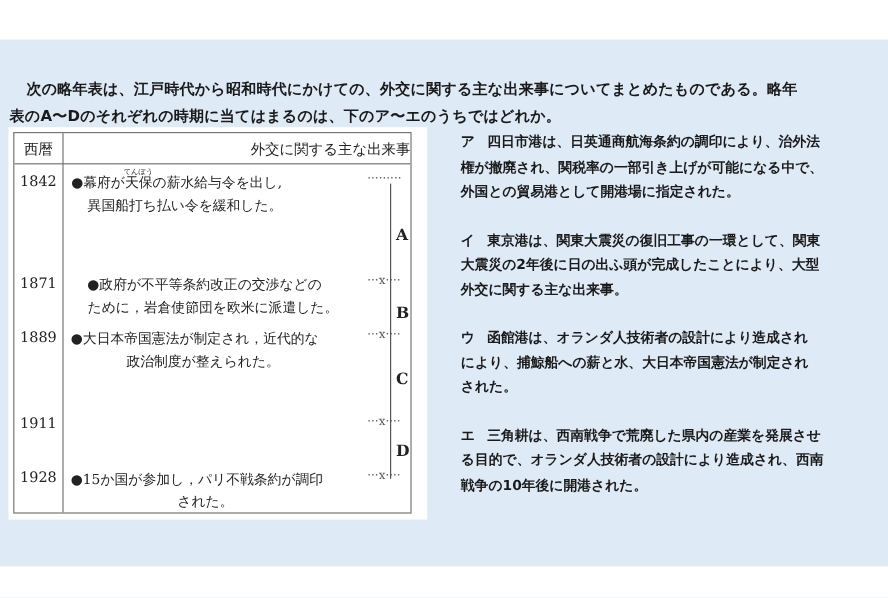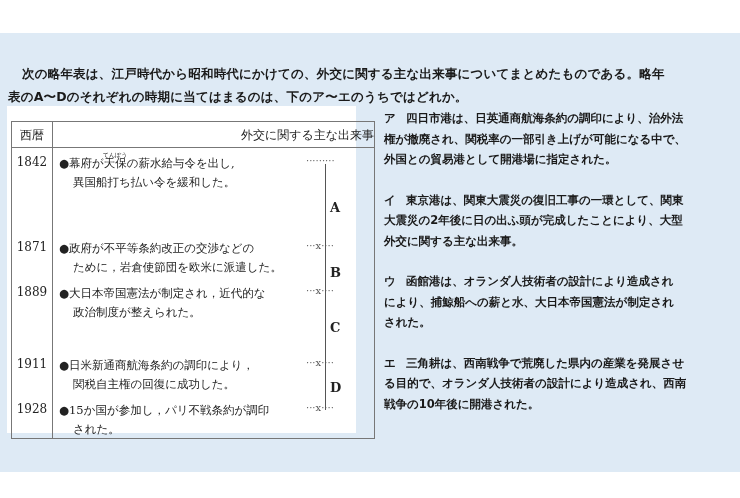--- a/index.html
+++ b/index.html
@@ -3,28 +3,28 @@
 <meta charset="utf-8">
 <style>
   html, body { margin:0; padding:0; }
   body { width:740px; height:498px; background:#ffffff; position:relative; overflow:hidden;
          font-family:"DejaVu Sans", "Liberation Sans", sans-serif; }
   .panel { position:absolute; left:0; top:33px; width:740px; height:439px; background:#deeaf5; }
   .question { position:absolute; left:8px; top:38px; width:720px; font-size:12.5px; font-weight:bold;
               line-height:23px; color:#1a1a1a; letter-spacing:0.2px;margin-top:24px; }
   .question .indent { display:inline-block; width:14px; }
   .table-wrap { position:absolute; left:7px; top:106px; width:349px; height:327px; background:#fff; }
-  .tbl { position:absolute; left:4px; top:15px; width:364px; height:318px; border:1px solid #777; box-sizing:border-box;
+  .tbl { position:absolute; left:4px; top:4px; width:332px; height:318px; border:1px solid #777; box-sizing:border-box;
          font-family:"DejaVu Serif", "Liberation Serif", serif; color:#222;padding-left:43px; }
   .tbl .hdr { position:absolute; left:0; top:0; width:100%; height:25px; border-bottom:1px solid #777; }
   .tbl .vdiv { position:absolute; left:40px; top:0; bottom:0; border-left:1px solid #777; }
   .tbl .hdr-year { position:absolute; left:0; width:40px; top:5px; text-align:center; font-size:12px; }
   .tbl .hdr-event { position:absolute; left:41px; right:0; top:5px; text-align:right; font-size:12px; }
   .row-year { position:absolute; left:0; width:40px; text-align:center; font-size:12px; }
-  .row-event { position:absolute; left:47px; font-size:11.5px; line-height:19px; white-space:nowrap; }
+  .row-event { position:absolute; left:47px; font-size:11.5px; line-height:19px; white-space:nowrap;text-align:center; }
   .row-event .l2 { padding-left:14px; display:block; }
   .ruby-wrap { position:relative; display:inline-block; }
   .ruby { position:absolute; left:-1px; top:-9px; font-size:6px; white-space:nowrap; }
   .dots { position:absolute; font-size:10px; letter-spacing:0px; color:#555; white-space:nowrap; }
   .arrow-line { position:absolute; left:313px; width:0; border-left:1px solid #555; }
   .seg-label { position:absolute; left:318px; font-size:13px; font-weight:bold; font-family:"DejaVu Serif", serif; }
   .choices { position:absolute; left:384px; top:108px; width:350px; font-size:11.5px; font-weight:bold;
              line-height:20.5px; color:#1a1a1a; }
   .choice { margin-bottom:20px; }
   .choice .mark { display:inline-block; width:22px; }
@@ -62,24 +62,20 @@
     <span class="dots" style="left:294px;top:118px">···x····</span>
 
     <span class="row-year" style="top:163px">1889</span>
     <div class="row-event" style="top:162px">
       <span>●大日本帝国憲法が制定され，近代的な</span>
       <span class="l2">政治制度が整えられた。</span>
     </div>
     <span class="dots" style="left:294px;top:163px">···x····</span>
 
     <span class="row-year" style="top:235px">1911</span>
-    <div class="row-event" style="top:234px">
-      <span>●日米新通商航海条約の調印により，</span>
-      <span class="l2">関税自主権の回復に成功した。</span>
-    </div>
     <span class="dots" style="left:294px;top:235px">···x····</span>
 
     <span class="row-year" style="top:280px">1928</span>
     <div class="row-event" style="top:279px">
       <span>●15か国が参加し，パリ不戦条約が調印</span>
       <span class="l2">された。</span>
     </div>
     <span class="dots" style="left:294px;top:280px">···x····</span>
 
     <div class="arrow-line" style="top:42px;height:246px"></div>

